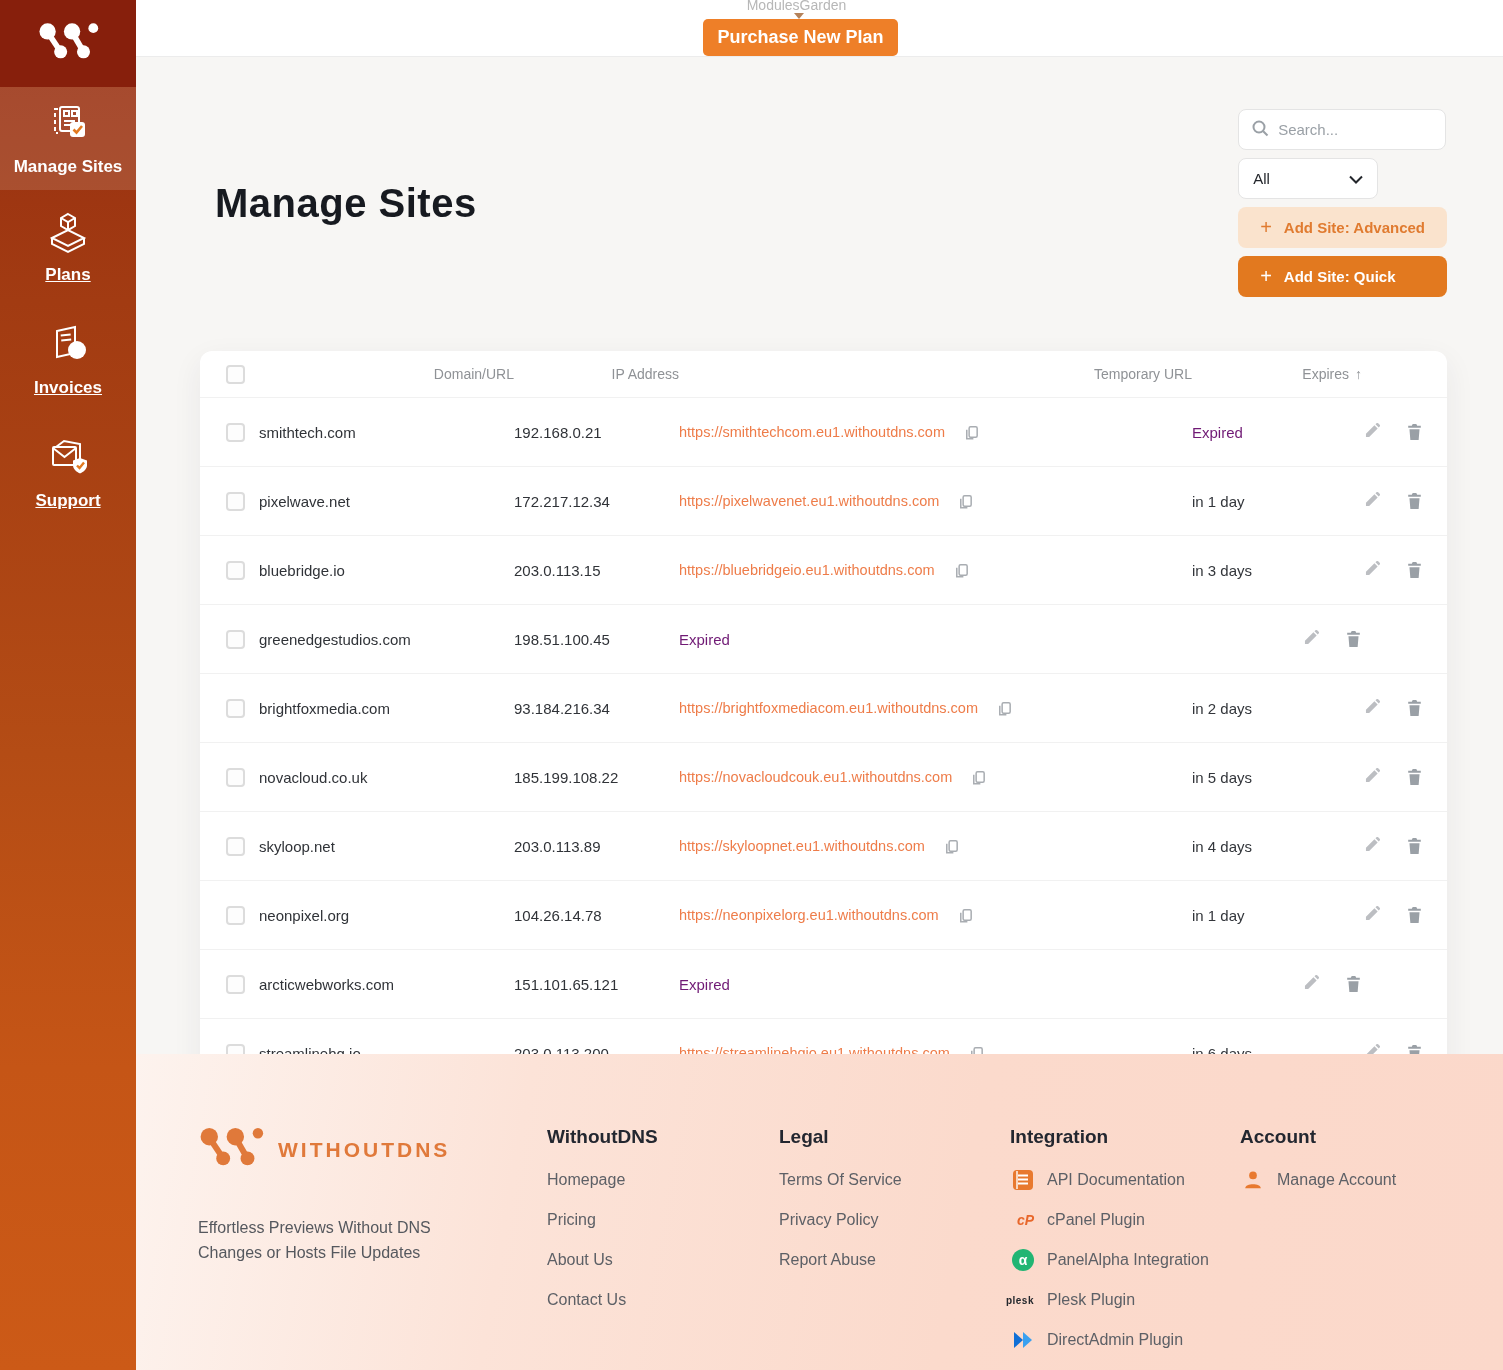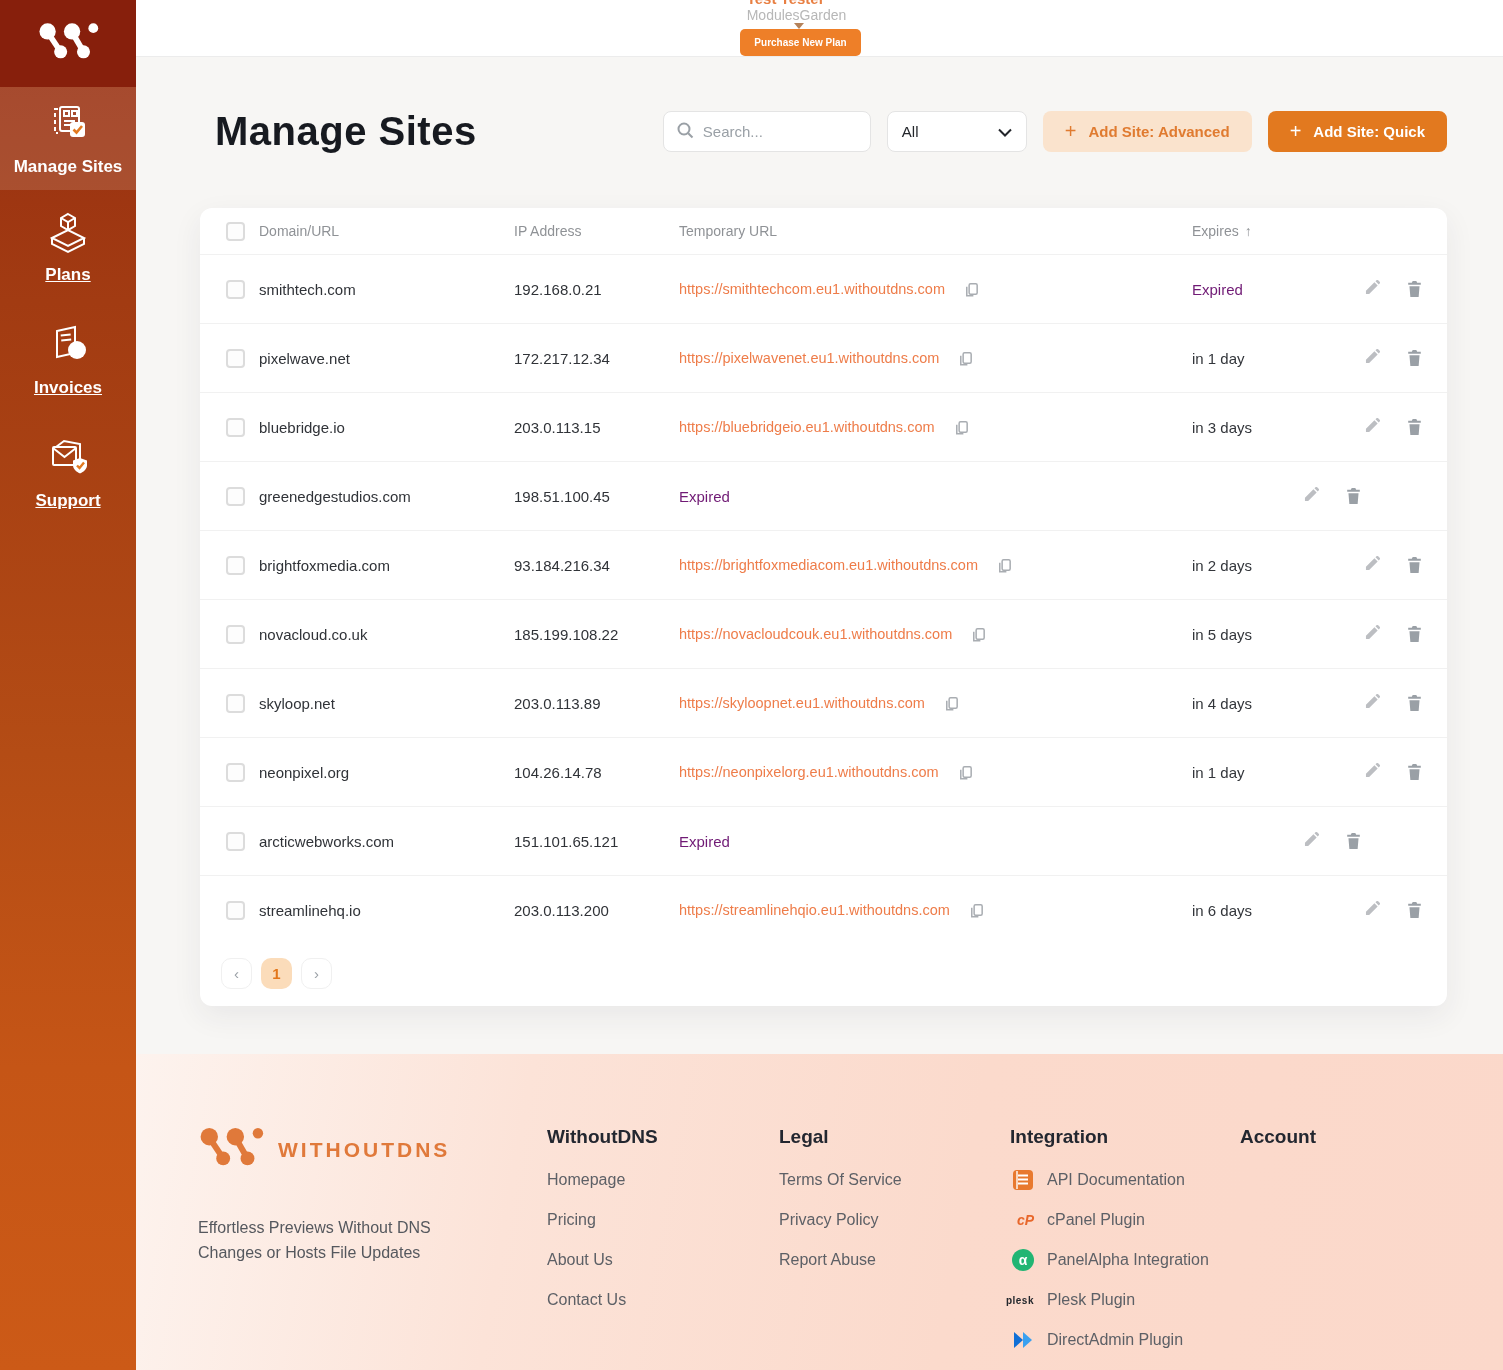--- a/index.html
+++ b/index.html
@@ -21,27 +21,27 @@
   .main { position:absolute; left:136px; top:0; width:1367px; }
   .topbar { height:57px; background:#fff; border-bottom:1px solid #ececec;
     display:flex; align-items:center; justify-content:flex-end; padding-right:56px;flex-direction:column; }
   .avatar { width:34px; height:34px; border-radius:50%; overflow:hidden; flex:none; }
   .user-names { margin-left:10px; line-height:1.15; }
   .user-name { font-size:15px; font-weight:bold; color:#e87f42; }
   .user-org { font-size:14px; color:#b7b7b7; }
   .user-caret { margin-left:15px; width:0; height:0; border-left:5px solid transparent;
     border-right:5px solid transparent; border-top:6px solid #b5825a; cursor:pointer; }
   .purchase-btn { margin-left:18px; background:#ee7f28; color:#fff; border:none; border-radius:5px;
-    font-family:inherit; font-size:10px; font-weight:bold; padding:8px 14px; cursor:pointer; }
+    font-family:inherit; font-size:18px; font-weight:bold; padding:8px 14px; cursor:pointer; }
 
   
   .content { padding:0 56px 0 64px; }
   .page-head { margin-top:52px; display:flex; align-items:center; }
   .page-title { font-size:40px; font-weight:800; color:#171a20; letter-spacing:.5px; margin-left:15px; flex:none; }
-  .toolbar { margin-left:auto; display:flex; align-items:center; gap:16px; }
+  .toolbar { margin-left:auto; display:flex; gap:8px;flex-direction:column; }
   .search-box { width:208px; height:41px; background:#fff; border:1px solid #e4e4e4; border-radius:8px;
     display:flex; align-items:center; padding:0 12px; }
   .search-box input { border:none; outline:none; font-family:inherit; font-size:15px; color:#444;
     width:100%; margin-left:9px; background:transparent; }
   .search-box input::placeholder { color:#9aa0a6; }
   .filter-select { width:140px; height:41px; background:#fff; border:1px solid #e4e4e4; border-radius:8px;
     display:flex; align-items:center; padding:0 14px; font-size:15px; color:#23262b; cursor:pointer; }
   .filter-select .chev { margin-left:auto; }
   .btn-adv { height:41px; background:#fae3cd; color:#e07b30; border:none; border-radius:8px;
     font-family:inherit; font-size:15px; font-weight:bold; padding:0 22px; cursor:pointer;
@@ -51,21 +51,21 @@
     font-family:inherit; font-size:15px; font-weight:bold; padding:0 22px; cursor:pointer;
     display:flex; align-items:center; gap:12px; }
   .btn-quick .plus { font-size:20px; font-weight:normal; }
 
   
   .card { margin-top:54px; background:#fff; border-radius:12px;
     box-shadow:0 10px 30px rgba(40,40,70,.07); overflow:hidden; }
   .trow { display:grid; grid-template-columns:33px 255px 165px 513px 170px 1fr;
     align-items:center; padding:0 26px; height:69px; border-top:1px solid #f1f1f1; }
   .trow.thead { height:46px; border-top:none; }
-  .thead .hcell { font-size:14px; color:#8f9296; }
+  .thead .hcell { font-size:14px; color:#8f9296;text-align:right; }
   .checkbox { width:19px; height:19px; border:2px solid #dcdcdc; border-radius:4px; background:#fdfdfd; cursor:pointer; }
   .cell-domain, .cell-ip { font-size:15px; color:#303338; }
   .cell-url { display:flex; align-items:center; gap:18px; }
   .cell-url a { font-size:14.5px; color:#ee7c49; text-decoration:none; cursor:pointer; }
   .copy-btn { cursor:pointer; display:flex; }
   .cell-expires { font-size:15px; color:#33363b; }
   .cell-expires.expired { color:#701a75; }
   .cell-actions { display:flex; gap:26px; justify-content:flex-end; align-items:center; }
   .icon-btn { cursor:pointer; display:flex; }
   .sort-arrow { color:#8f9296; margin-left:6px; }
@@ -573,14 +573,23 @@
             <path d="M2 2 l9 8 -9 8 z" fill="#0f6fd6"></path>
             <path d="M11 2 l9 8 -9 8 z" fill="#3aa0f0"></path>
           </svg>
       </span>
       <span>DirectAdmin Plugin</span>
     </div>
   </div>
 
   <div class="fcol5">
     <div class="fhead">Account</div>
+    <div class="flink">
+      <span class="fi">
+        <svg width="22" height="22" viewBox="0 0 24 24">
+            <circle cx="12" cy="7" r="4.2" fill="#e8792f"></circle>
+            <path d="M3.5 21 c0 -6 17 -6 17 0 z" fill="#e8792f"></path>
+          </svg>
+      </span>
+      <span>Manage Account</span>
+    </div>
   </div>
 </div>
 
 </body></html>

